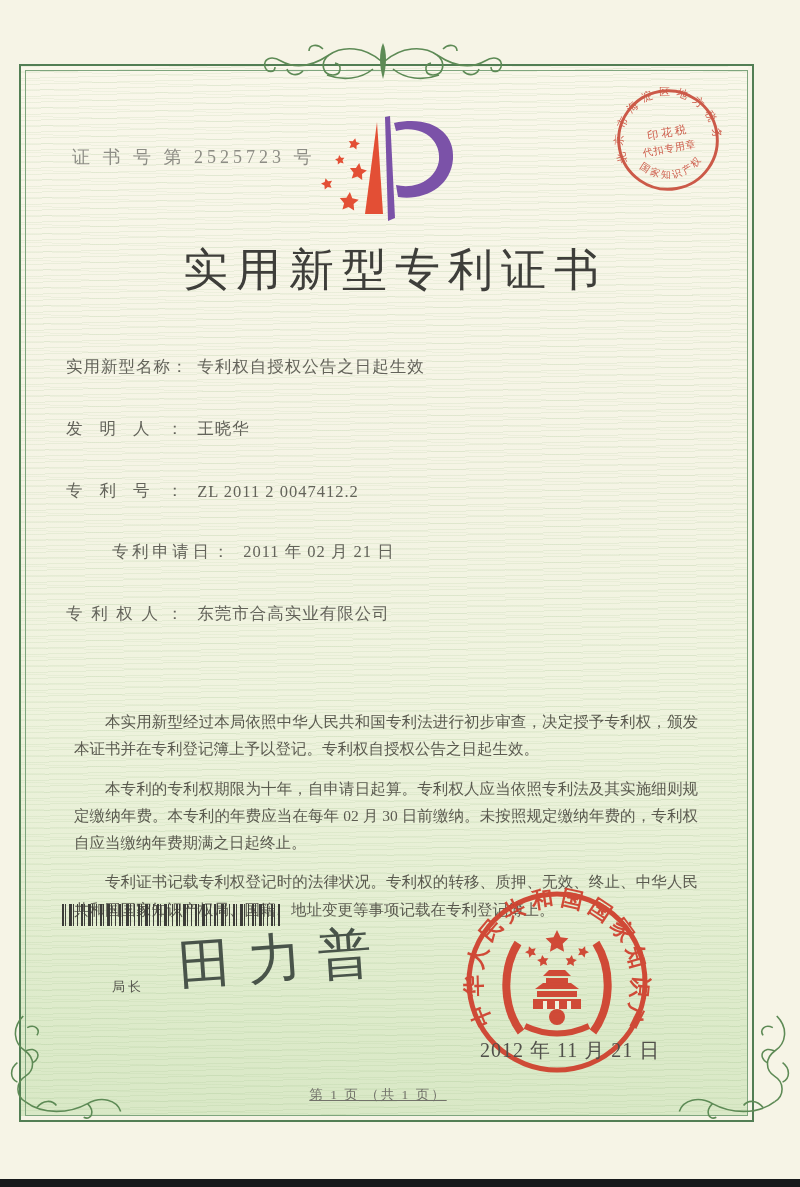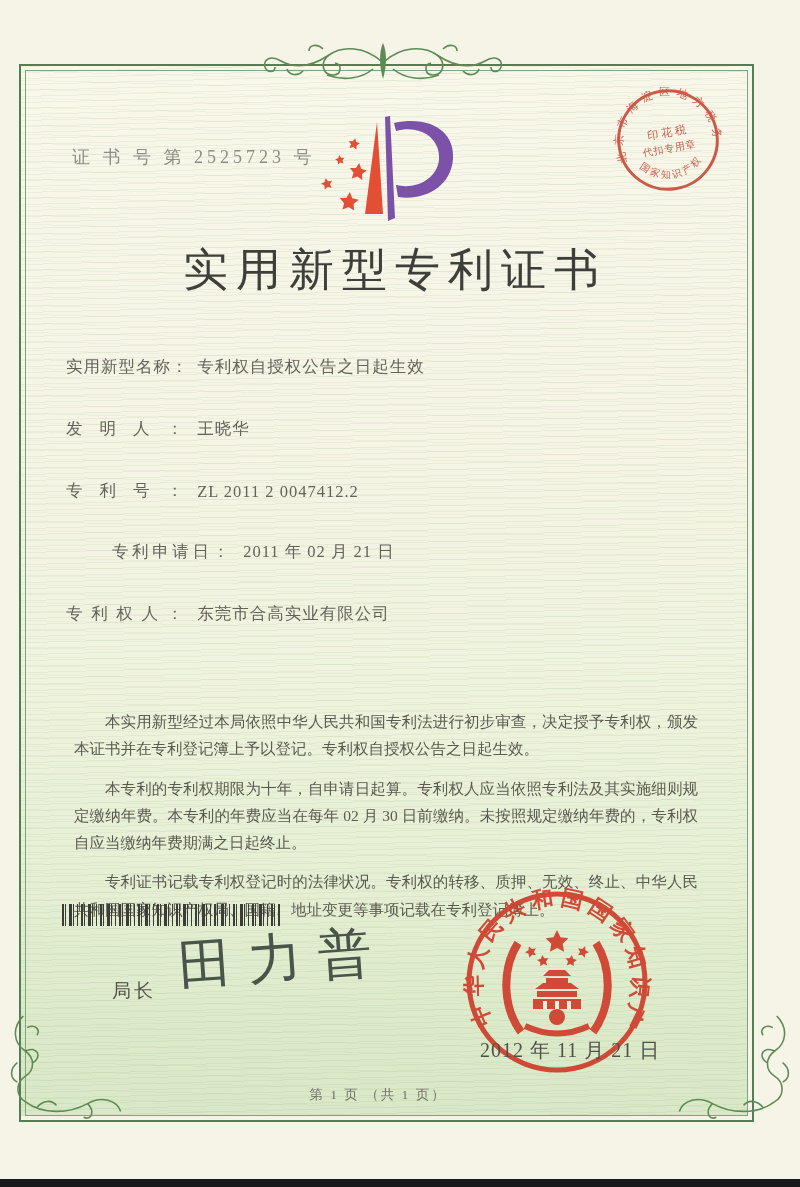--- a/index.html
+++ b/index.html
@@ -41,29 +41,29 @@
   .body-text p{margin:12px;text-indent:2em;}
 
   .barcode{position:absolute;left:62px;top:904px;width:218px;height:22px;
     background:repeating-linear-gradient(90deg,
       #3c3c38 0 2px, transparent 2px 3px,
       #3c3c38 3px 4px, transparent 4px 7px,
       #3c3c38 7px 10px, transparent 10px 11px,
       #3c3c38 11px 12px, transparent 12px 15px,
       #3c3c38 15px 16px, transparent 16px 19px);}
 
-  .sig-title{position:absolute;left:112px;top:978px;font-size:19px;letter-spacing:3px;color:#53534b;font-family:Liberation Serif, serif;}
+  .sig-title{position:absolute;left:112px;top:978px;font-size:13px;letter-spacing:3px;color:#53534b;font-family:Liberation Serif, serif;}
   .sig-name{position:absolute;left:178px;top:930px;font-size:54px;letter-spacing:16px;color:#49544a;
     transform:rotate(-4deg);transform-origin:left center;font-weight:400;}
 
   .official-seal{position:absolute;left:461px;top:886px;width:192px;height:192px;opacity:.93;}
   .seal-date{position:absolute;left:480px;top:1037px;font-size:20px;letter-spacing:1px;color:#50504a;}
 
   .footer{position:absolute;left:0;top:1086px;width:756px;text-align:center;
-    font-size:13.5px;letter-spacing:2px;color:#72726a;}
+    font-size:13.5px;letter-spacing:2px;color:#72726a;text-decoration:underline;}
 
   .scan-edge{position:absolute;left:0;top:1179px;width:800px;height:8px;background:#17191b;}
 
   svg text{font-family:"Liberation Serif","DejaVu Serif",serif;}
 </style>
 </head>
 <body>
 
 <div id="page">
 

